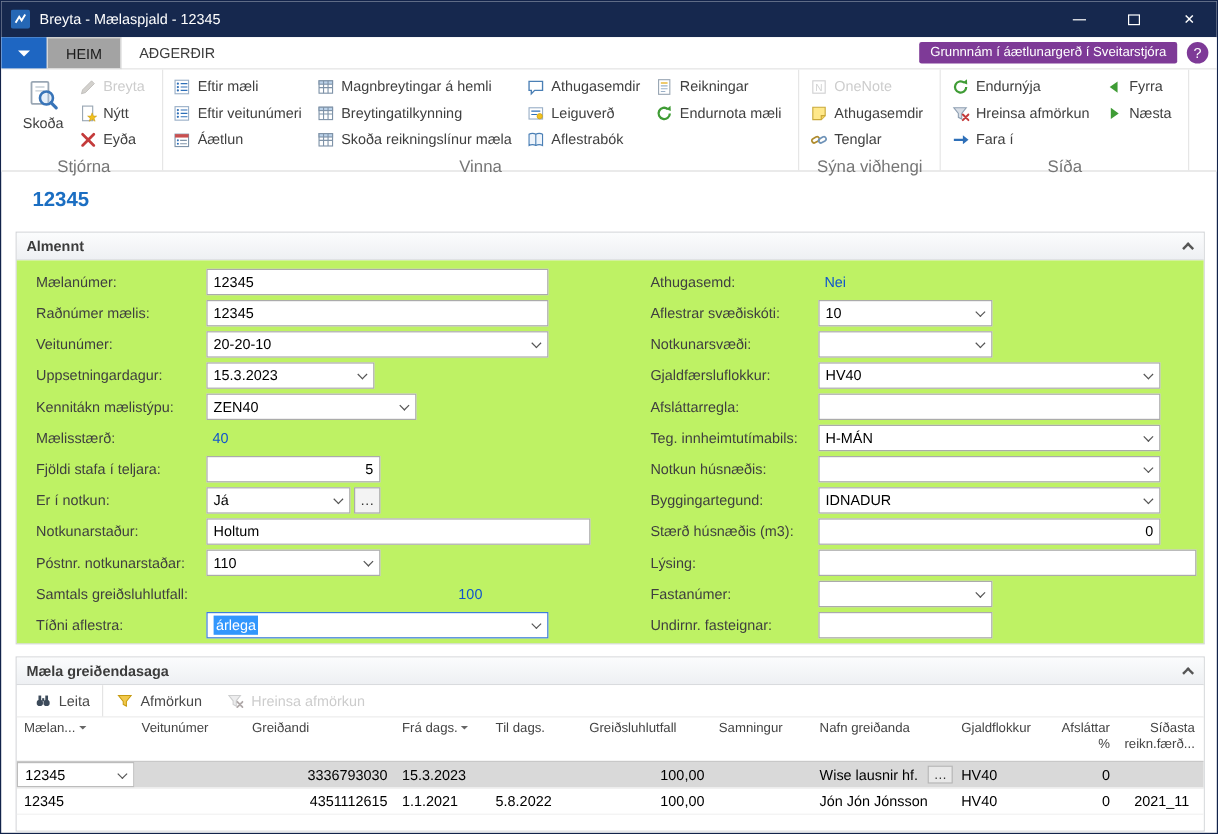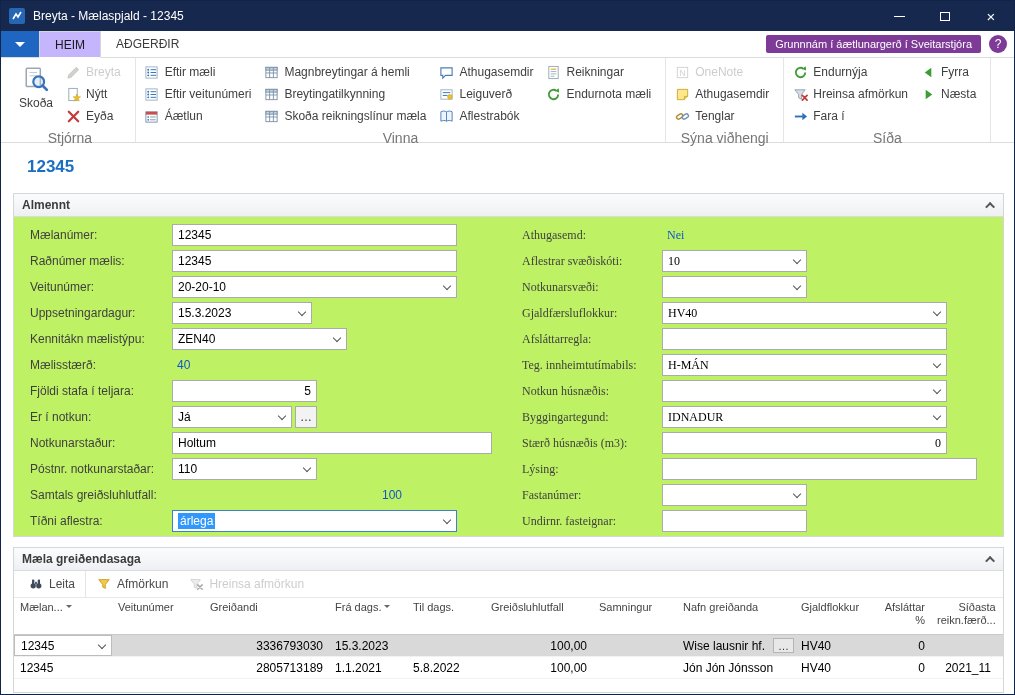--- a/index.html
+++ b/index.html
@@ -14,21 +14,21 @@
   .win-btns { margin-left:auto; display:flex; height:100%; }
   .win-btn { width:46px; height:100%; display:flex; align-items:center; justify-content:center; color:#fff; font-size:15px; }
   .glyph-min { display:block; width:11px; border-top:1px solid #fff; }
   .glyph-max { display:block; width:10px; height:9px; border:1px solid #fff; }
 
   
   .tabrow { position:absolute; top:30px; left:0; right:0; height:27px; background:#fff; display:flex; align-items:stretch; border-bottom:1px solid #dcdcdc; }
   .menu-dd { width:38px; background:#1e66c2; display:flex; align-items:center; justify-content:center; }
   .dd-white { width:0; height:0; border:5px solid transparent; border-top-color:#fff; margin-top:5px; }
   .tab { padding:0 15px; display:flex; align-items:center; font-size:12px; color:#3c3c3c; }
-  .tab.active { background:#c4b5fd; border:1px solid #d6d6d6; border-bottom:1px solid #fff; margin-bottom:-1px; color:#1a1a1a; }
+  .tab.active { background:#a3a3a3; border:1px solid #d6d6d6; border-bottom:1px solid #fff; margin-bottom:-1px; color:#1a1a1a; }
   .tab-spacer { flex:1; }
   .badge { align-self:center; background:#7e3a97; color:#fff; font-size:11px; padding:3px 9px; border-radius:2px; margin-right:8px; white-space:nowrap; }
   .help-btn { align-self:center; width:18px; height:18px; border-radius:50%; background:#7e3a97; color:#fff; font-size:12px; display:flex; align-items:center; justify-content:center; margin-right:7px; }
 
   
   .ribbon { position:absolute; top:57px; left:0; right:0; height:85px; background:#fff; border-bottom:1px solid #dcdcdc; display:flex; padding-left:4px; }
   .rb-group { display:flex; flex-direction:column; border-right:1px solid #e6e6e6; padding:3px 5px 0 5px; }
   .rb-body { display:flex; align-items:flex-start; flex:1; }
   .rb-col { display:flex; flex-direction:column; margin-right:2px; }
   .rb-item { display:flex; align-items:center; gap:5px; height:22px; padding:1px 7px 1px 3px; font-size:12px; color:#404040; white-space:nowrap; }
@@ -47,21 +47,21 @@
   .section { position:absolute; left:12px; right:10px; border:1px solid #d4d6d9; background:#fff; }
   .sec-general { top:192px; height:344px; }
   .sec-history { top:546px; bottom:1px; }
   .sec-header { height:23px; background:linear-gradient(#fbfcfd,#eef0f3); border-bottom:1px solid #d9dbde; display:flex; align-items:center; padding:0 8px; }
   .sec-title { font-size:12px; font-weight:700; color:#3c3c3c; }
   .chev-up { margin-left:auto; width:7px; height:7px; border-left:2px solid #555; border-top:2px solid #555; transform:rotate(45deg) translateY(2px); }
 
   .sec-body { position:absolute; top:23px; left:0; right:0; bottom:0; background:#bef264; }
   .fields-col { position:absolute; top:7px; }
   #fields-left { left:16px; }
-  #fields-right { left:508px;font-family:Liberation Serif, serif; }
+  #fields-right { left:528px; }
   .field-row { display:flex; align-items:center; margin-bottom:4px; height:22px; }
   .f-label { font-size:12px; color:#3f3f3f; flex:none; }
   .f-input { position:relative; background:#fff; border:1px solid #ababab; height:22px; display:flex; align-items:center; padding:0 5px; font-size:12px; color:#000; flex:none; overflow:hidden; white-space:nowrap; }
   .f-input.right { justify-content:flex-end; }
   .f-input.combo { padding-right:34px; }
   .f-input.focused { border-color:#3d7edb; }
   .val.selected { background:#3297fd; color:#fff; padding:1px 2px; }
   .dd-arrow { position:absolute; right:6px; top:6px; width:6px; height:6px; border-right:1.4px solid #555; border-bottom:1.4px solid #555; transform:rotate(45deg); }
   .f-flow { font-size:12px; color:#1155cc; height:22px; display:inline-flex; align-items:center; padding:0 5px; flex:none; }
   .f-flow.right { justify-content:flex-end; }
@@ -674,21 +674,21 @@
           </div>
         </div>
         <div class="tr">
           <div class="td" style="width: 98px;">
             <span>12345</span>
           </div>
           <div class="td" style="width: 92px;">
             <span></span>
           </div>
           <div class="td right" style="width: 125px;">
-            <span>2805713189</span>
+            <span>4351112615</span>
           </div>
           <div class="td" style="width: 78px;">
             <span>1.1.2021</span>
           </div>
           <div class="td" style="width: 78px;">
             <span>5.8.2022</span>
           </div>
           <div class="td right" style="width: 108px;">
             <span>100,00</span>
           </div>

